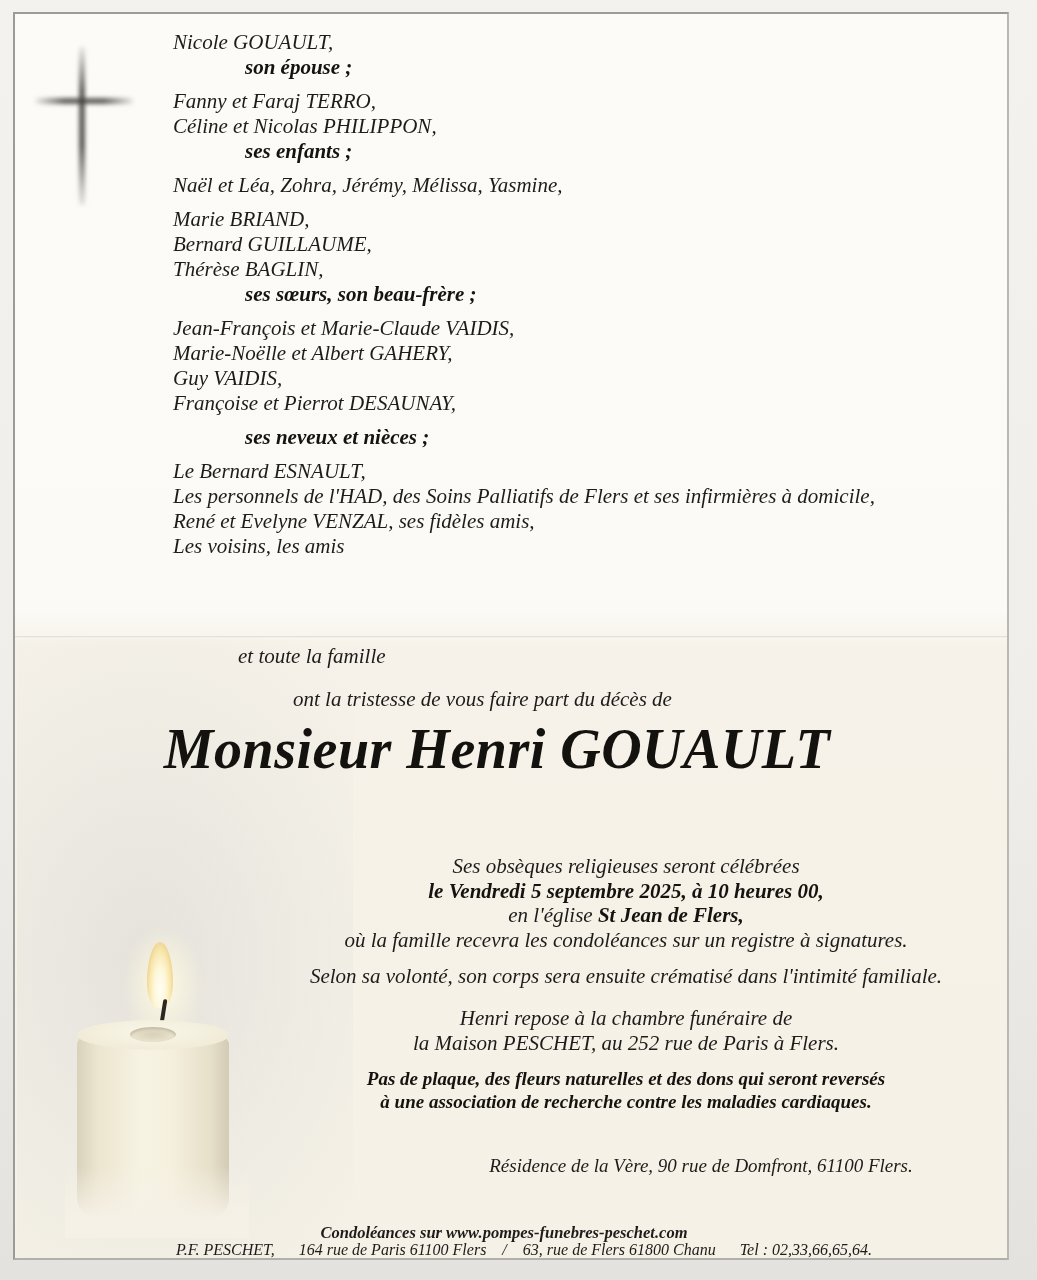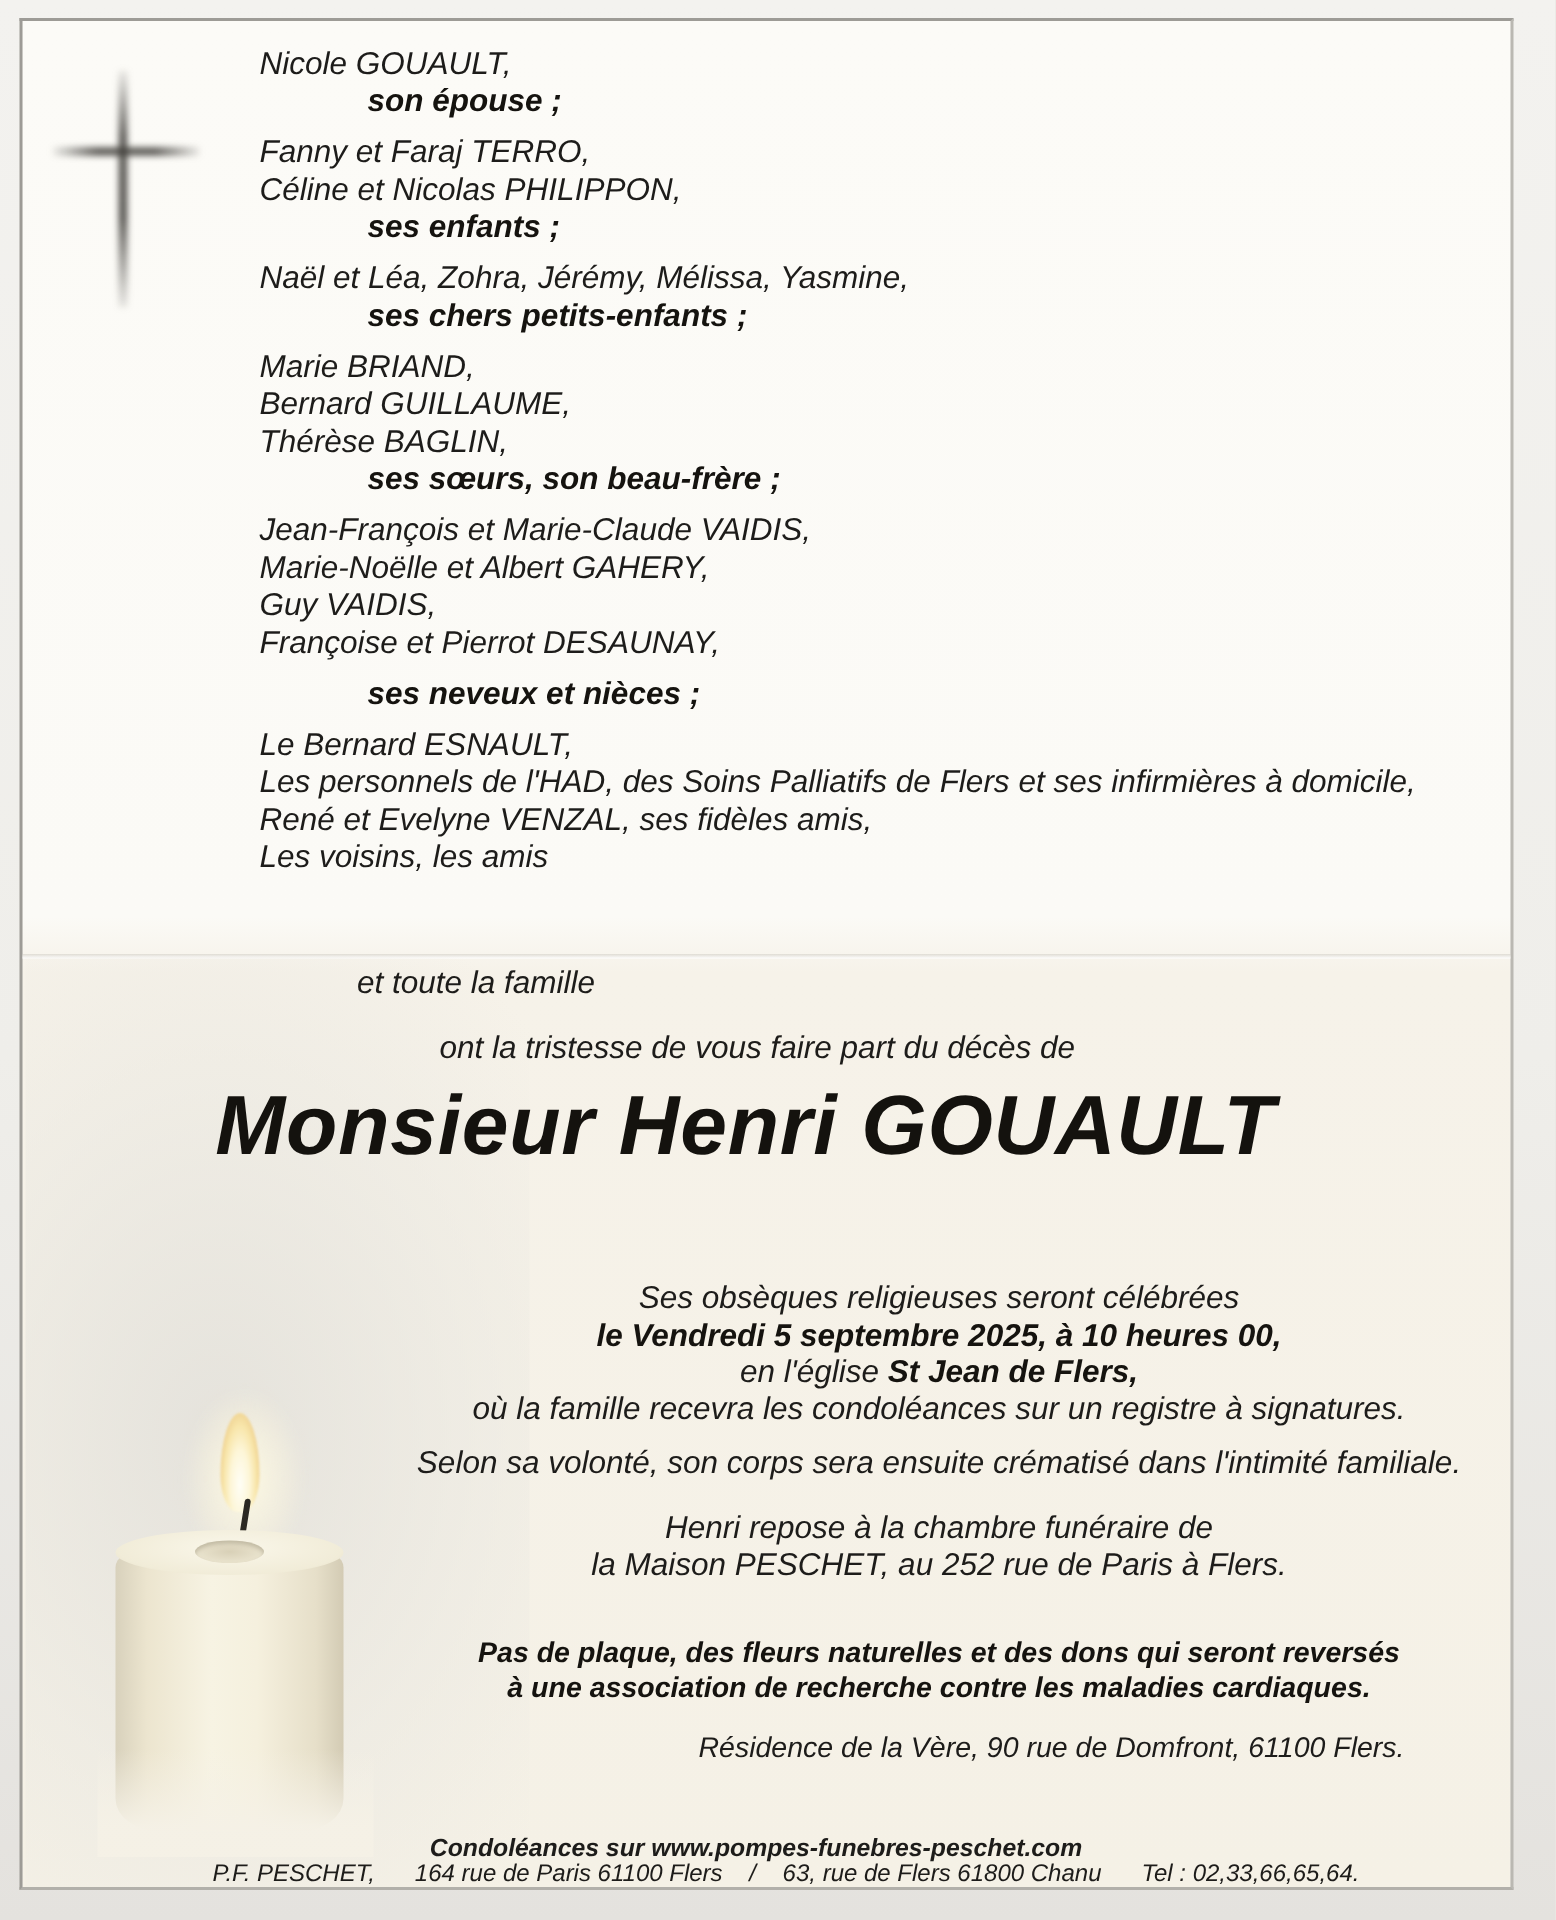--- a/index.html
+++ b/index.html
@@ -1,18 +1,18 @@
 <!DOCTYPE html>
 <html><head>
 <meta charset="utf-8">
 <style>
   html,body{margin:0;padding:0;background:#e9e7e3;}
   .stage{position:relative;width:1037px;height:1280px;overflow:hidden;
          background:linear-gradient(180deg,#f3f2ef 0%,#efeeea 55%,#e4e2de 100%);
-         font-family:Liberation Sans, sans-serif;font-style:italic;color:#1d1c1a;}
+         font-family:Liberation Serif, serif;font-style:italic;color:#1d1c1a;}
   .card{position:absolute;left:13px;top:12px;width:996px;height:1248px;box-sizing:border-box;
         border:2px solid #9d9b96;border-right-color:#bab8b2;border-bottom-color:#b2b0aa;
         background:linear-gradient(180deg,#fcfbf7 0%,#fbfaf6 48%,#f6f2e9 51%,#f5f1e6 100%);}
   .fold{position:absolute;left:0;right:0;top:622px;height:3px;
         background:linear-gradient(180deg,rgba(186,182,172,.40),rgba(255,255,255,.95));}
 
   
   .cross{position:absolute;left:0;top:0;}
   .cross-v{position:absolute;left:64px;top:33px;width:6px;height:158px;filter:blur(2.2px);
         background:linear-gradient(180deg,rgba(96,94,90,.10),rgba(64,62,58,.82) 28%,rgba(64,62,58,.85) 62%,rgba(96,94,90,.12));}
@@ -29,21 +29,21 @@
 
   .title{position:absolute;left:0;right:28px;top:703px;text-align:center;
          font-size:56px;font-weight:bold;letter-spacing:.5px;color:#14120e;}
   .survenu{position:absolute;left:0;right:12px;top:792px;text-align:center;font-size:22px;}
 
   .msg{position:absolute;left:230px;right:0;text-align:center;font-size:21px;line-height:24.5px;}
   .ceremony{top:840px;}
   .b{font-weight:bold;color:#15130f;}
   .cremation{top:950px;}
   .repose{top:992px;line-height:25px;}
-  .donation{top:1053px;font-size:19px;font-weight:bold;line-height:23px;color:#15130f;margin-top:24px;}
+  .donation{top:1053px;font-size:19px;font-weight:bold;line-height:23px;color:#15130f;}
   .residence{position:absolute;left:380px;right:0;top:1141px;text-align:center;font-size:19px;}
 
   .footer{position:absolute;left:0;right:14px;top:1210px;text-align:center;font-size:16px;line-height:17px;}
   .footer .condol{font-weight:bold;font-size:16.5px;}
   .footer .line2{display:inline-flex;gap:0;white-space:pre;margin-left:40px;}
 
   
   .photo{position:absolute;left:2px;top:624px;width:336px;height:620px;
          background:radial-gradient(ellipse 115% 85% at 38% 52%,rgba(226,224,218,.85) 0%,rgba(234,232,225,.55) 45%,rgba(245,241,230,0) 75%);}
   .candle{position:absolute;left:62px;top:1006px;width:152px;height:204px;}
@@ -79,21 +79,20 @@
         <div>Nicole GOUAULT,</div>
         <div class="rel">son épouse ;</div>
       </div>
       <div class="group">
         <div>Fanny et Faraj TERRO,</div>
         <div>Céline et Nicolas PHILIPPON,</div>
         <div class="rel">ses enfants ;</div>
       </div>
       <div class="group">
         <div>Naël et Léa, Zohra, Jérémy, Mélissa, Yasmine,</div>
-        <div class="rel">ses chers petits-enfants ;</div>
       </div>
       <div class="group">
         <div>Marie BRIAND,</div>
         <div>Bernard GUILLAUME,</div>
         <div>Thérèse BAGLIN,</div>
         <div class="rel">ses sœurs, son beau-frère ;</div>
       </div>
       <div class="group">
         <div>Jean-François et Marie-Claude VAIDIS,</div>
         <div>Marie-Noëlle et Albert GAHERY,</div>

